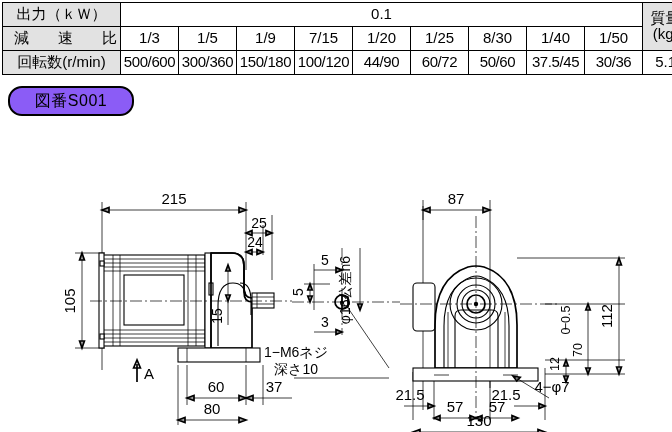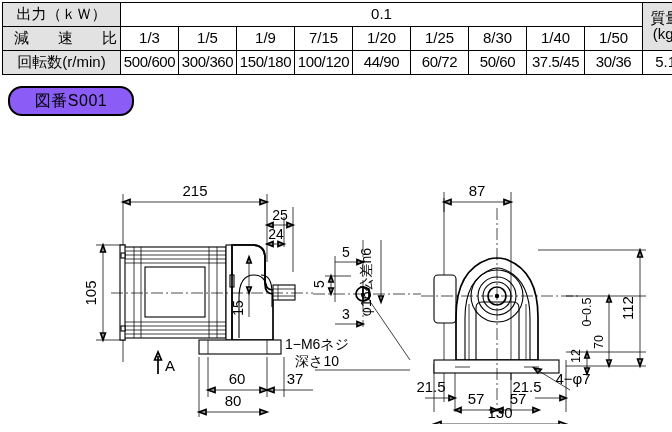--- a/index.html
+++ b/index.html
@@ -69,24 +69,23 @@
     justify-content: center;
     font-size: 16px;
     letter-spacing: 0.5px;
     background: #8b5cf6;
   }
 
   
   .drawing {
     position: absolute;
     left: 0;
-    top: 112px;
+    top: 120px;
     width: 576px;
     height: 312px;
-    margin-left: 21px;
   }
   svg { display: block; }
   .ln      { stroke: #000; fill: none; stroke-width: 1.1; }
   .ln-th   { stroke: #000; fill: none; stroke-width: 1.7; }
   .ln-thin { stroke: #000; fill: none; stroke-width: 0.75; }
   .dim     { stroke: #000; fill: none; stroke-width: 0.75; }
   .ctr     { stroke: #000; fill: none; stroke-width: 0.7;
              stroke-dasharray: 12 3 2 3; }
   .wht     { fill: #ffffff; stroke: #000; stroke-width: 1.1; }
   .dtxt {

